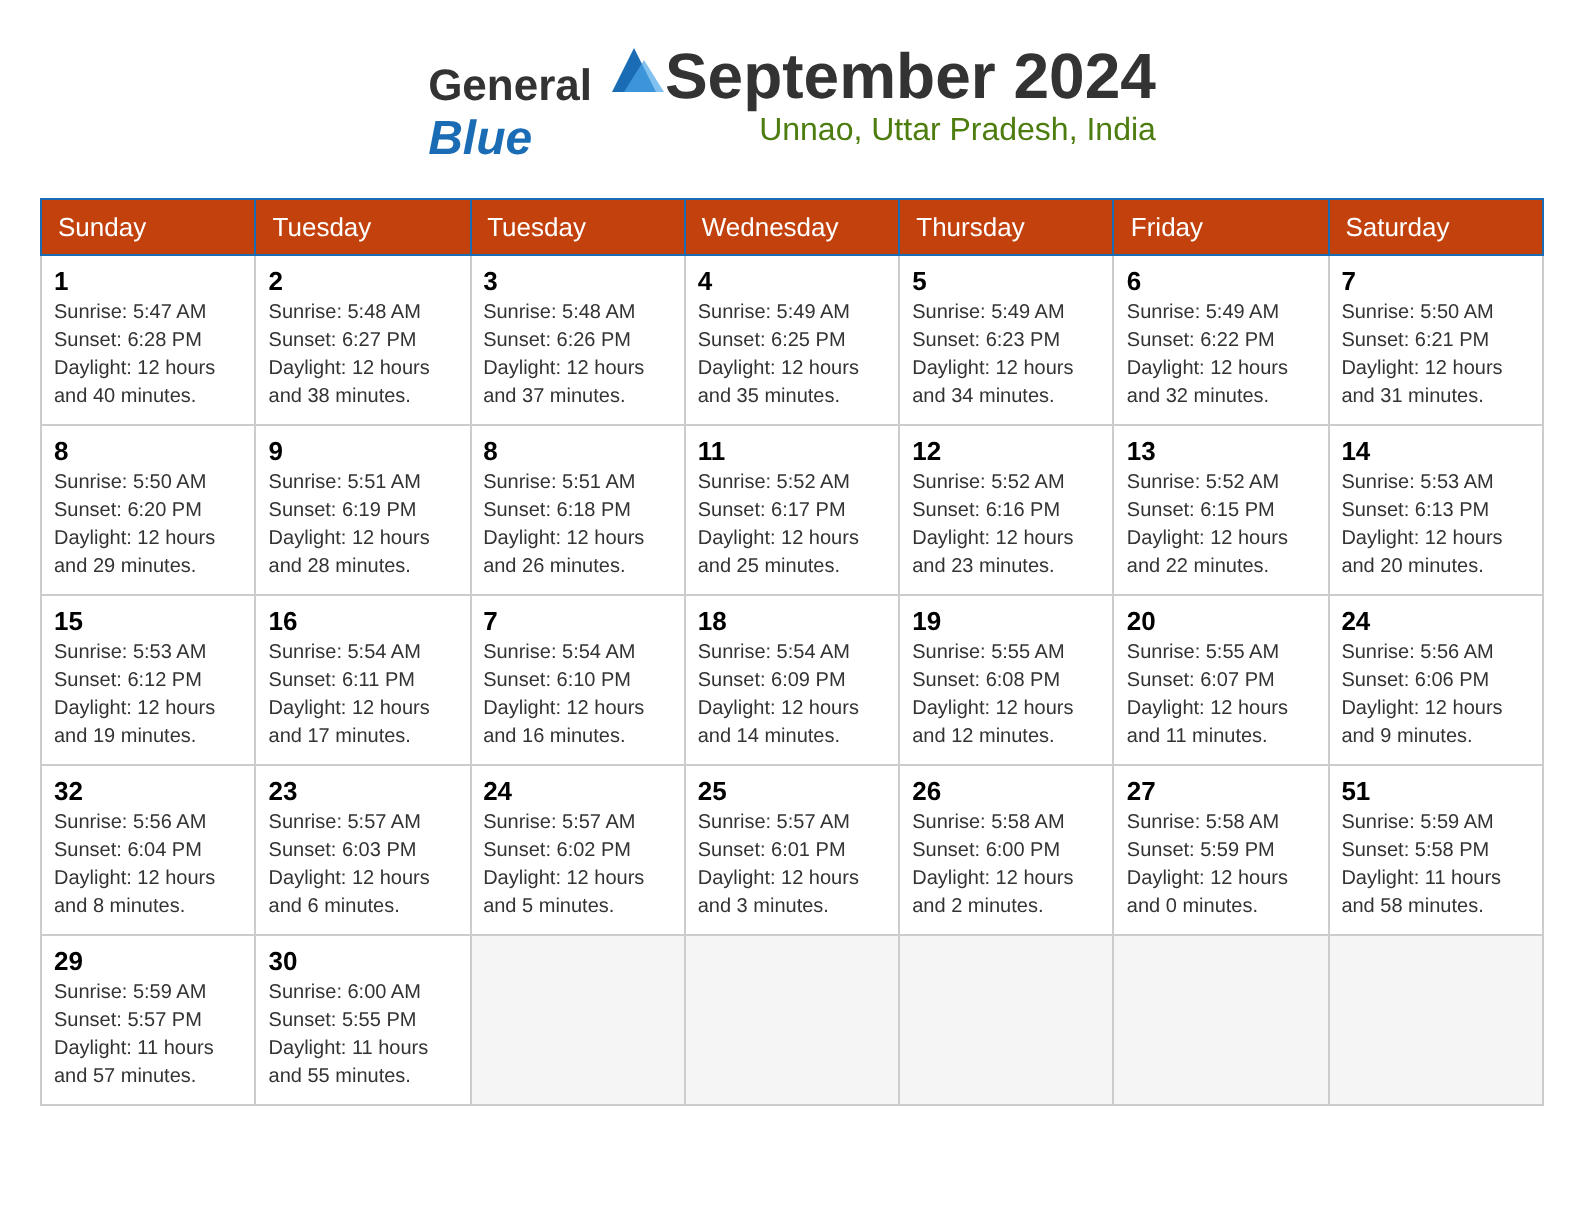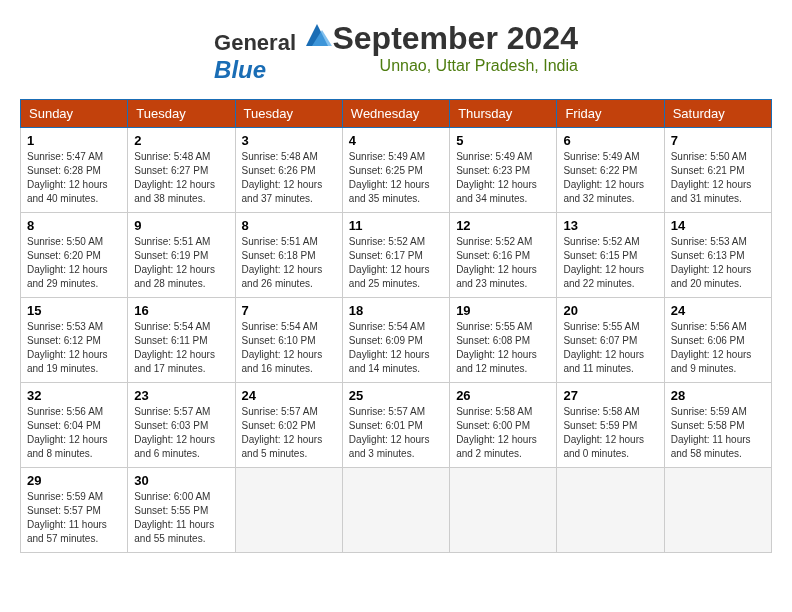--- a/index.html
+++ b/index.html
@@ -231,21 +231,21 @@
         </td>
         <td>
           <span class="day-num">26</span>
           <div class="day-info">Sunrise: 5:58 AM<br>Sunset: 6:00 PM<br>Daylight: 12 hours<br>and 2 minutes.</div>
         </td>
         <td>
           <span class="day-num">27</span>
           <div class="day-info">Sunrise: 5:58 AM<br>Sunset: 5:59 PM<br>Daylight: 12 hours<br>and 0 minutes.</div>
         </td>
         <td>
-          <span class="day-num">28</span>
+          <span class="day-num">51</span>
           <div class="day-info">Sunrise: 5:59 AM<br>Sunset: 5:58 PM<br>Daylight: 11 hours<br>and 58 minutes.</div>
         </td>
       </tr>
       <tr class="week-row">
         <td>
           <span class="day-num">29</span>
           <div class="day-info">Sunrise: 5:59 AM<br>Sunset: 5:57 PM<br>Daylight: 11 hours<br>and 57 minutes.</div>
         </td>
         <td>
           <span class="day-num">30</span>

